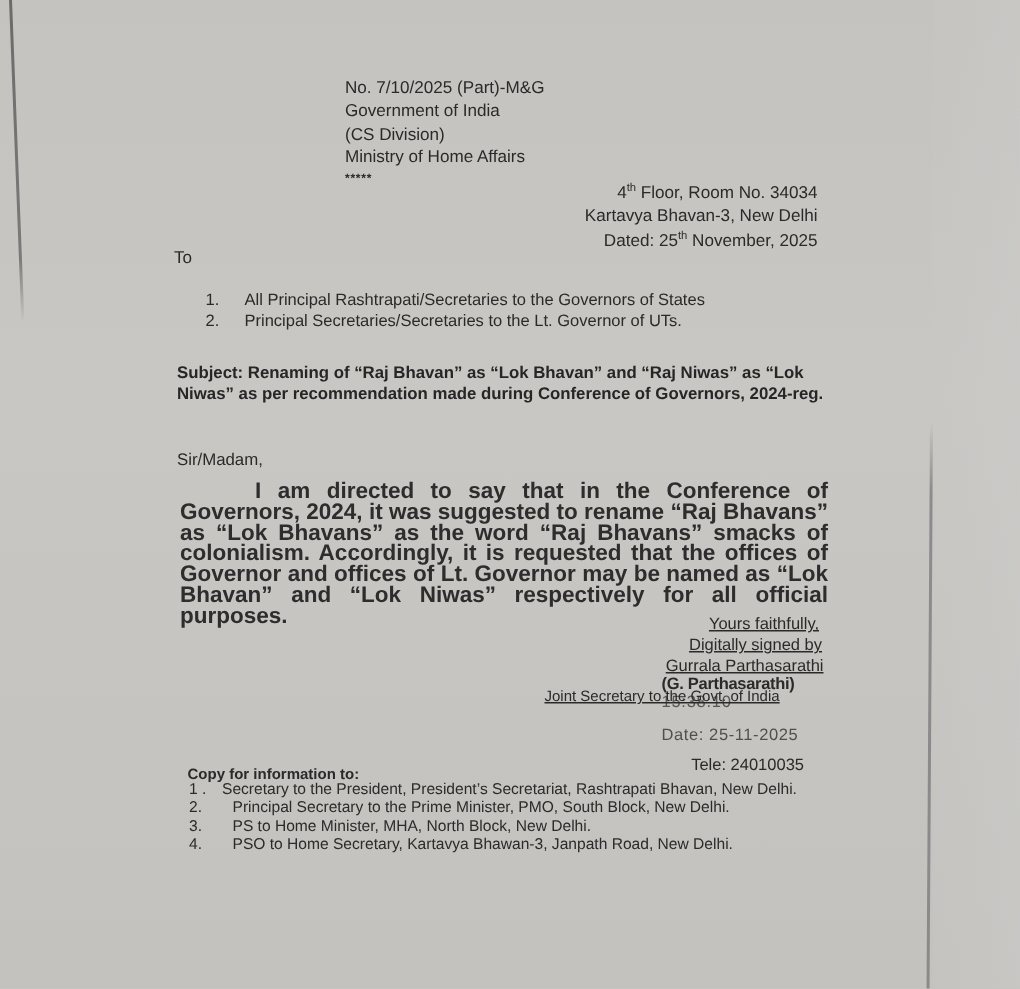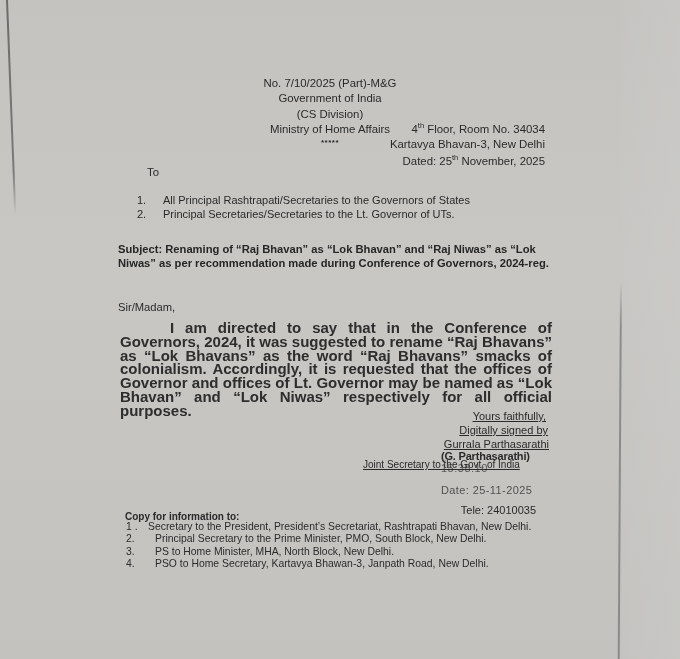--- a/index.html
+++ b/index.html
@@ -45,46 +45,43 @@
       left: 622px;
       top: 0;
       width: 58px;
       height: 659px;
       background: linear-gradient(90deg, rgba(200,200,198,0.25), rgba(205,205,203,0.4));
     }
     .abs { position: absolute; white-space: nowrap; }
     .hdr {
       font-size: 11.4px;
       line-height: 15.4px;
-      text-align: center;
       left: 230px;
       width: 200px;
       top: 52px;
-      margin-top: 24px;
     }
     .hdr .stars {
       font-size: 8px;
       line-height: 9px;
       letter-spacing: 0.5px;
       font-weight: bold;
     }
     .addr {
       font-size: 11.4px;
       line-height: 15px;
       text-align: right;
       right: 135px;
       top: 122px;
     }
     .addr .dated { margin-top: 2px; display: block; }
     sup { font-size: 7.5px; line-height: 0; vertical-align: 5px; }
     .to {
       left: 116px;
       top: 166px;
       font-size: 11.4px;
-      margin-left: 31px;
     }
     .to-list {
       left: 137px;
       top: 193px;
       font-size: 11px;
       line-height: 14px;
     }
     .to-list .num { display: inline-block; width: 26px; }
     .subject {
       left: 118px;

